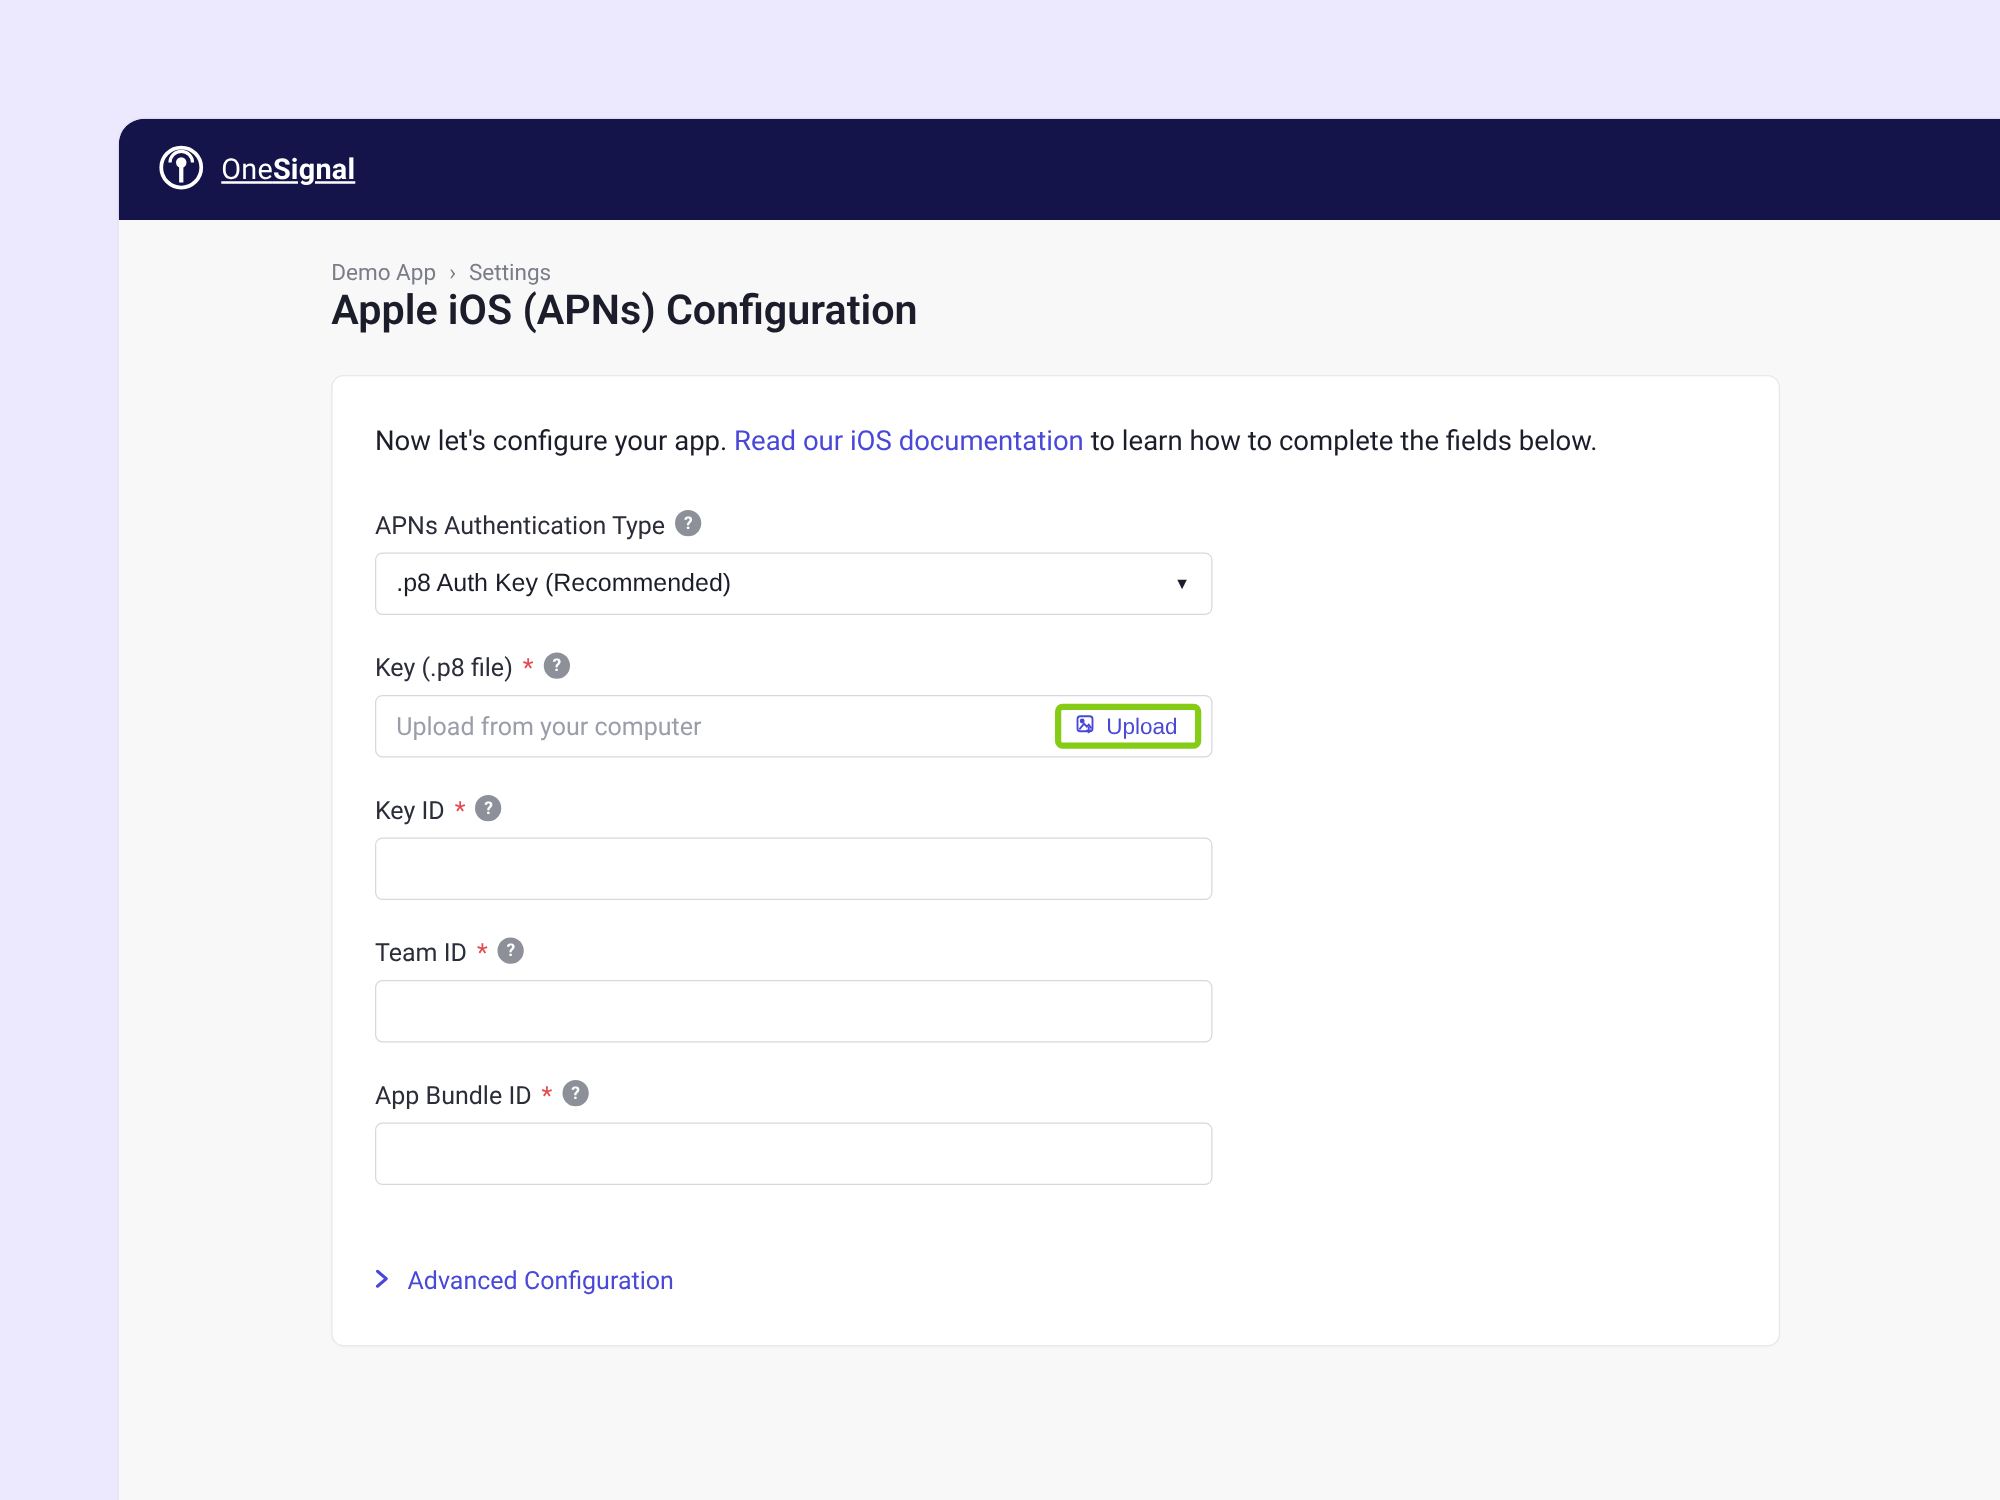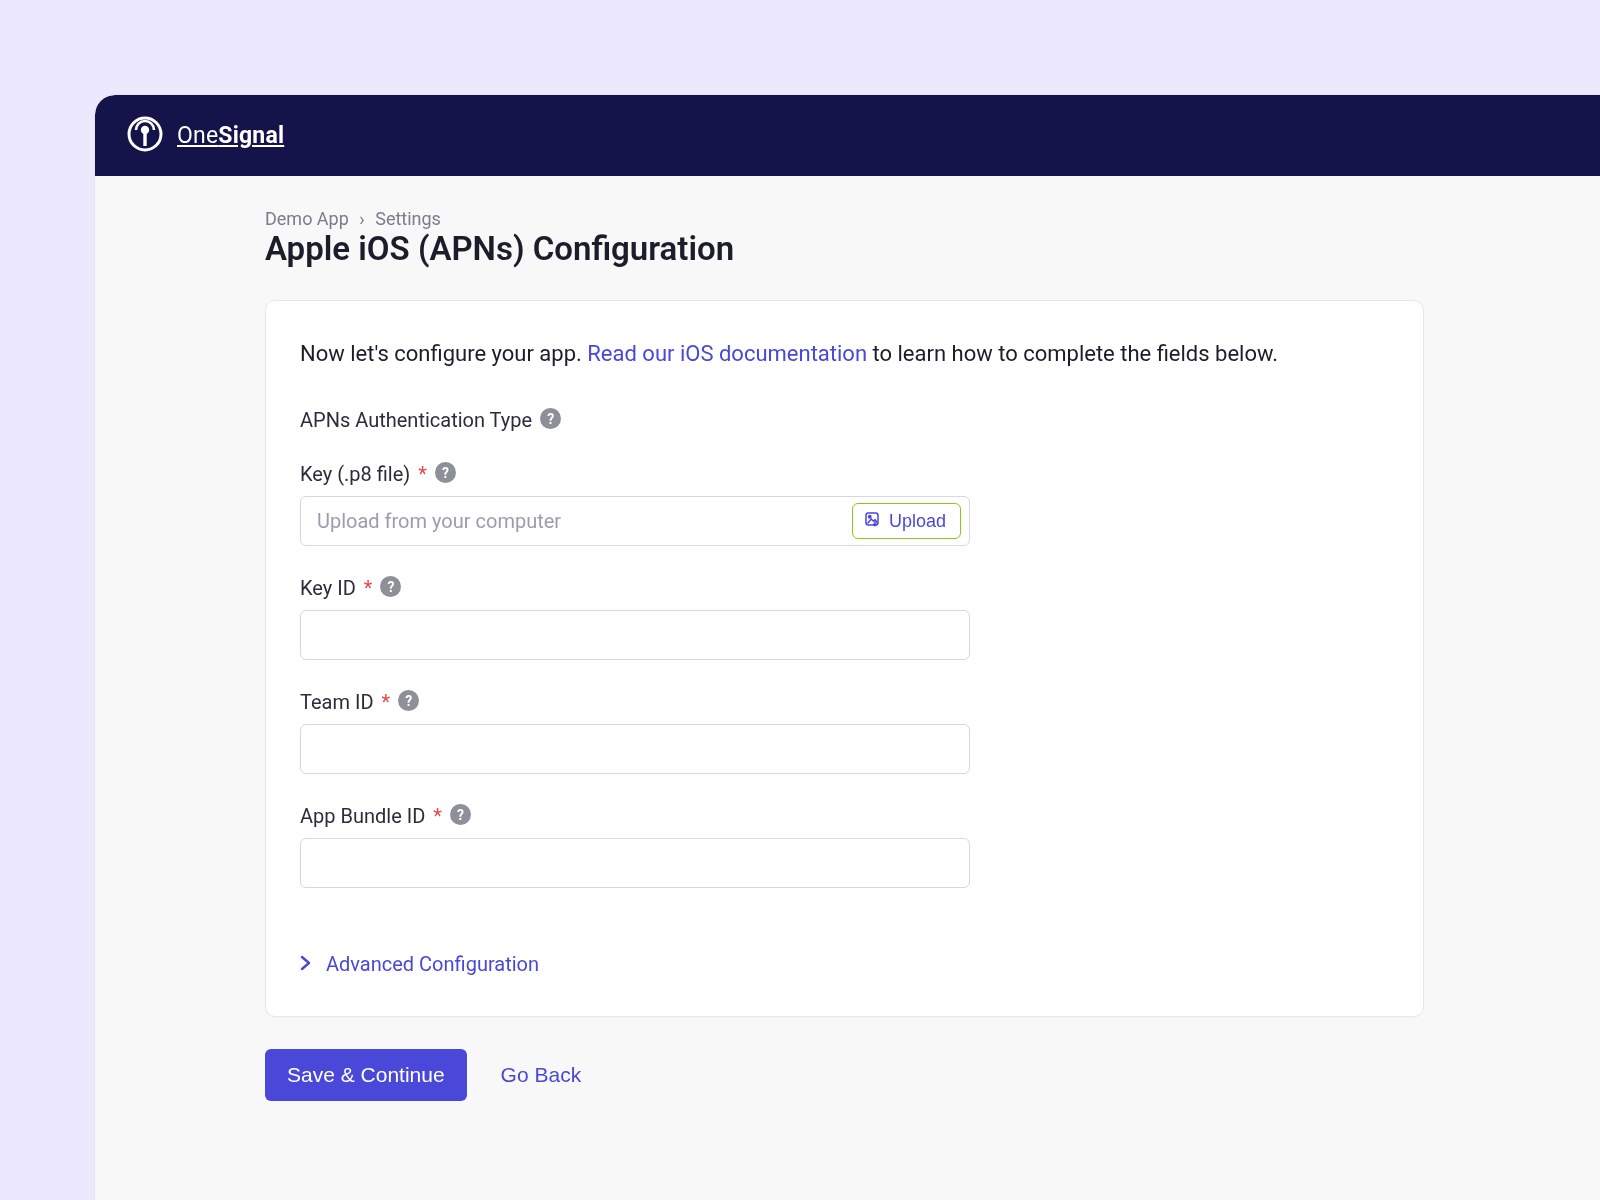--- a/index.html
+++ b/index.html
@@ -145,21 +145,21 @@
       padding: 0 8px 0 16px;
       background: #fff;
     }
     .upload-placeholder {
       flex: 1;
       font-size: 20px;
       color: #9b9dab;
     }
     .upload-btn {
       height: 36px;
-      border: 1px solid #84cc16;
+      border: 5px solid #84cc16;
       border-radius: 6px;
       background: #fff;
       color: #4948d8;
       font-size: 18px;
       padding: 0 14px 0 10px;
       display: inline-flex;
       align-items: center;
       gap: 8px;
       cursor: pointer;
     }
@@ -229,20 +229,26 @@
     <div class="card">
       <p class="intro-line">
         <span>Now let's configure your app. </span><a href="#">Read our iOS documentation</a><span> to learn how to complete the fields below.</span>
       </p>
 
       <div class="field-block">
         <div class="label-row">
           <span>APNs Authentication Type</span>
           <span class="help-icon">?</span>
         </div>
+        <div class="select-wrap">
+          <select class="select-input">
+            <option>.p8 Auth Key (Recommended)</option>
+          </select>
+          <span class="select-caret">▼</span>
+        </div>
       </div>
 
       <div class="field-block">
         <div class="label-row">
           <span>Key (.p8 file)</span>
           <span class="req">*</span>
           <span class="help-icon">?</span>
         </div>
         <div class="upload-row">
           <span class="upload-placeholder">Upload from your computer</span>
@@ -290,18 +296,14 @@
       <div class="advanced-row">
         <span class="advanced-caret">
           <svg width="12" height="16" viewBox="0 0 12 16">
               <path d="M2 2 L9 8 L2 14" stroke="#4948d8" stroke-width="2.4" fill="none" stroke-linecap="round" stroke-linejoin="round"></path>
             </svg>
         </span>
         <span>Advanced Configuration</span>
       </div>
     </div>
 
-    <div class="actions-row">
-      <button class="primary-btn">Save &amp; Continue</button>
-      <button class="link-btn">Go Back</button>
-    </div>
   </div>
 </div>
 
 </body></html>

